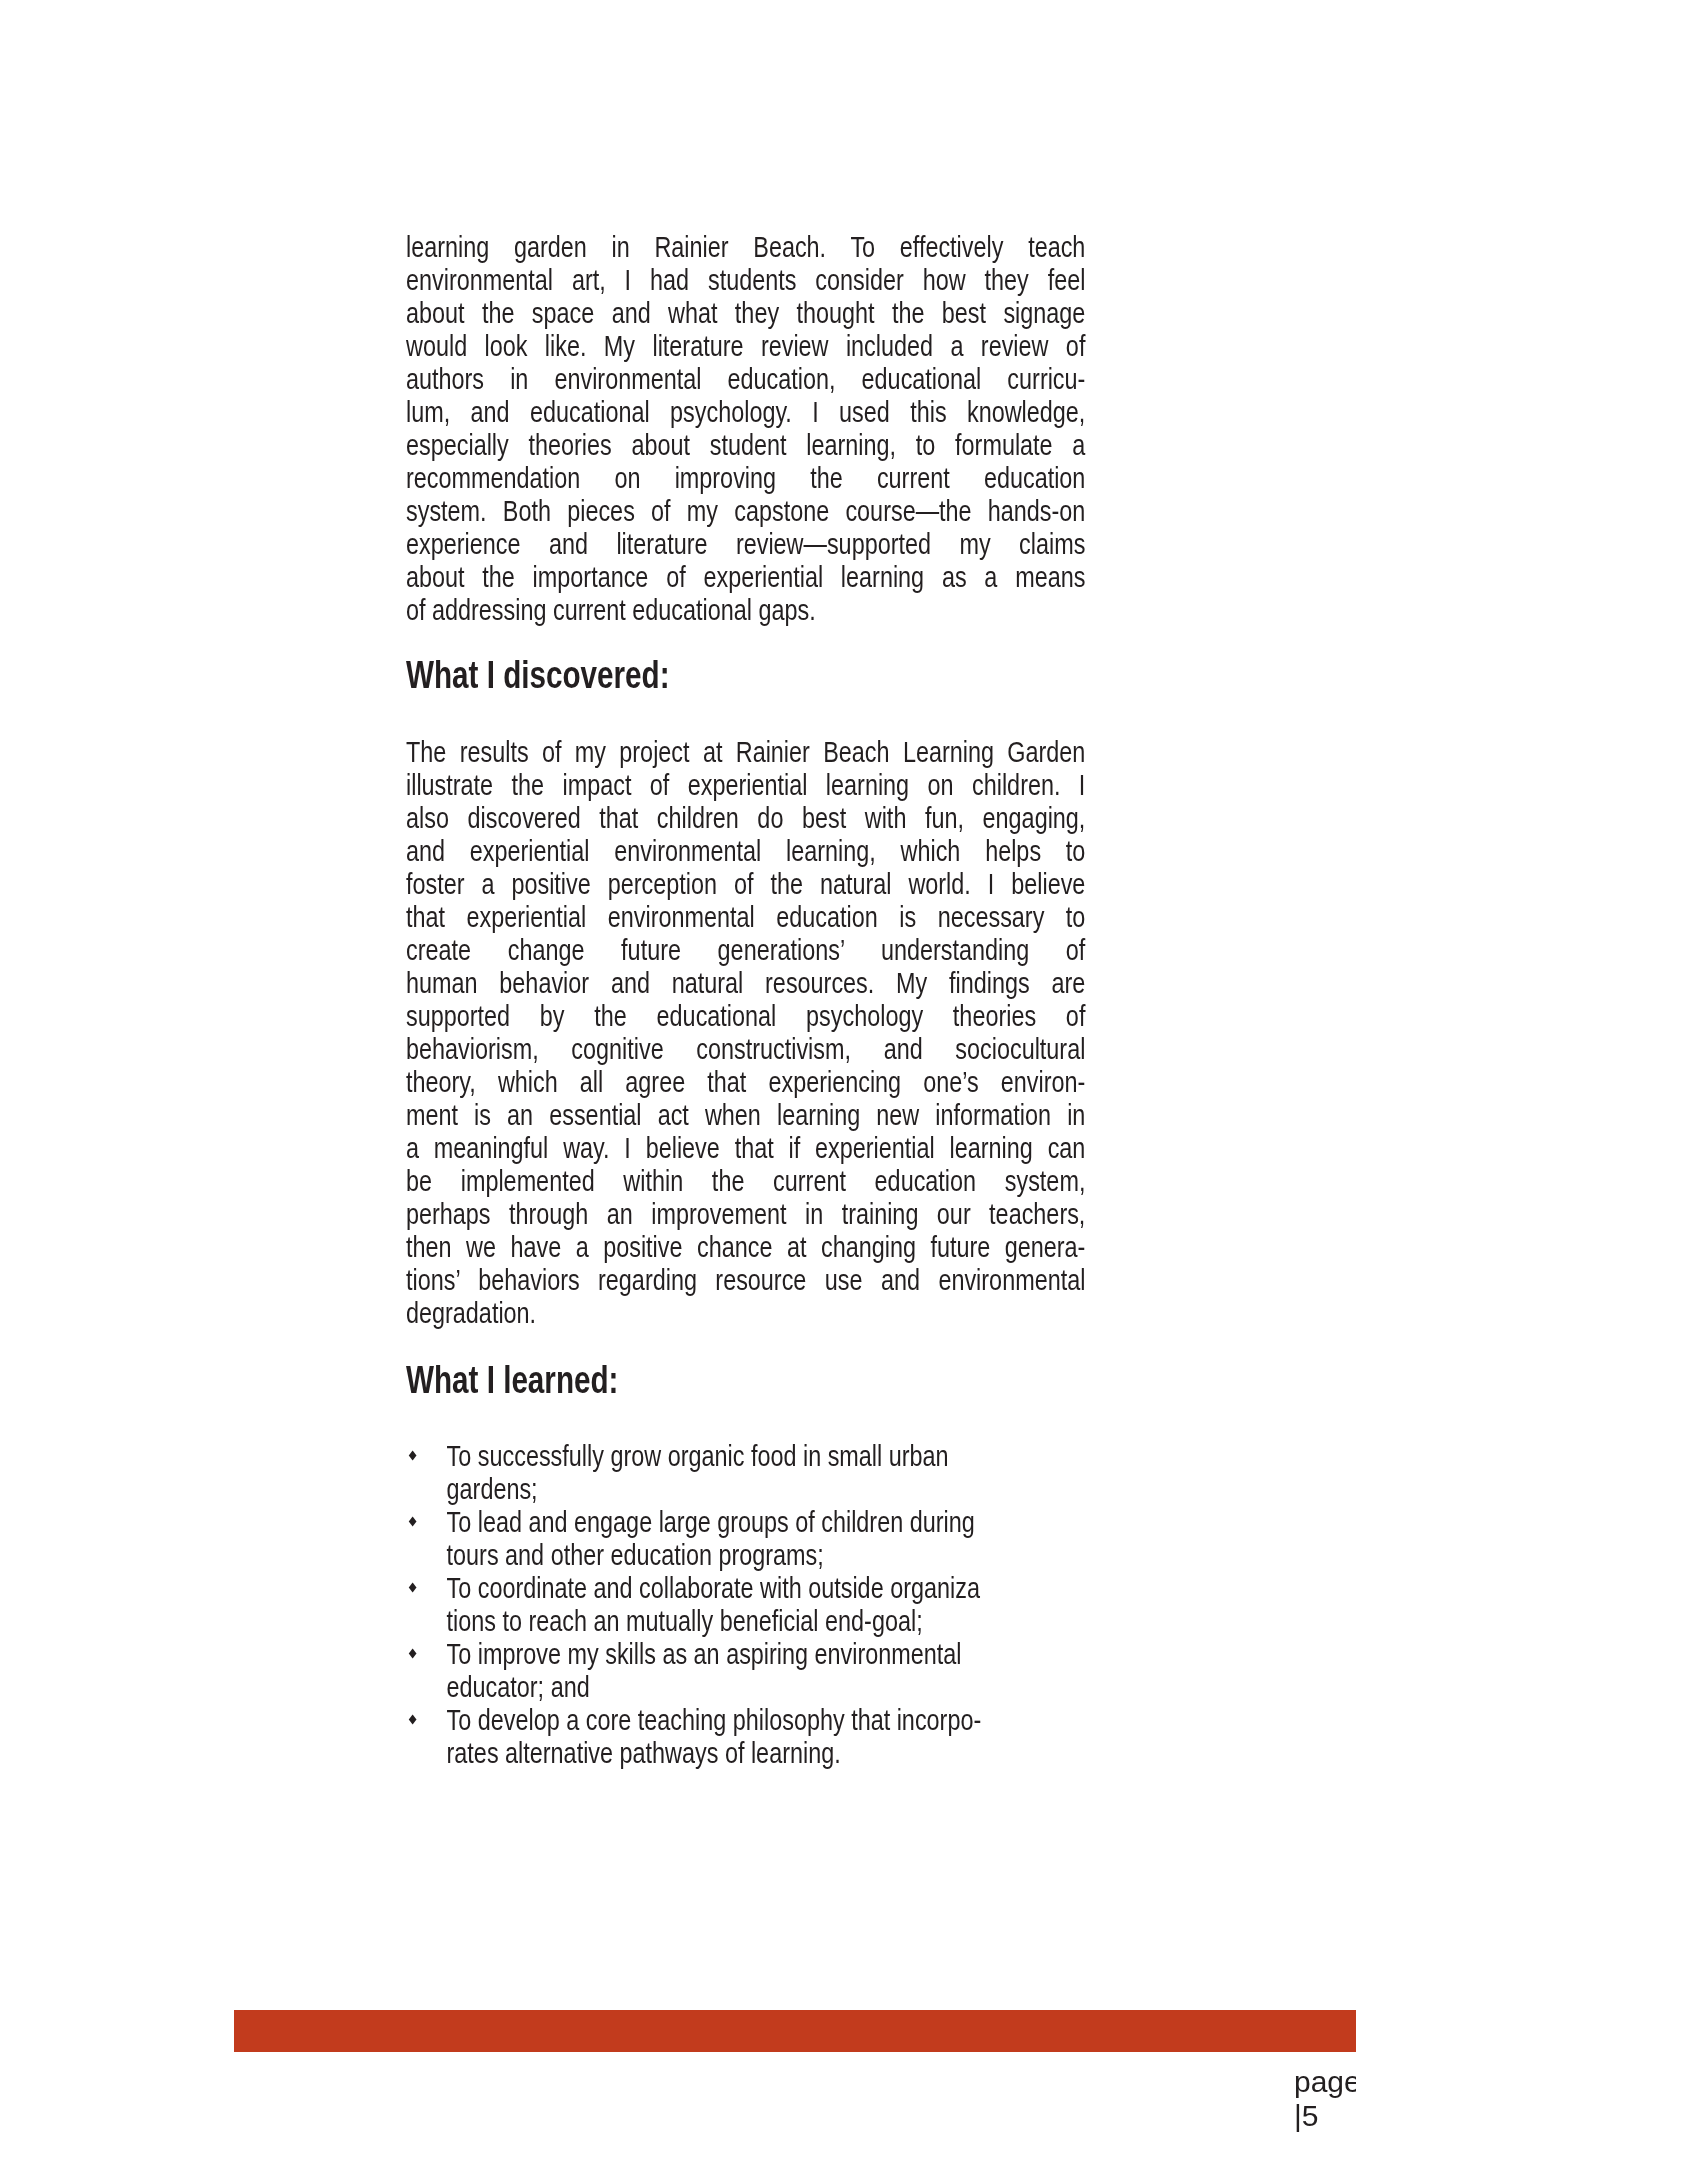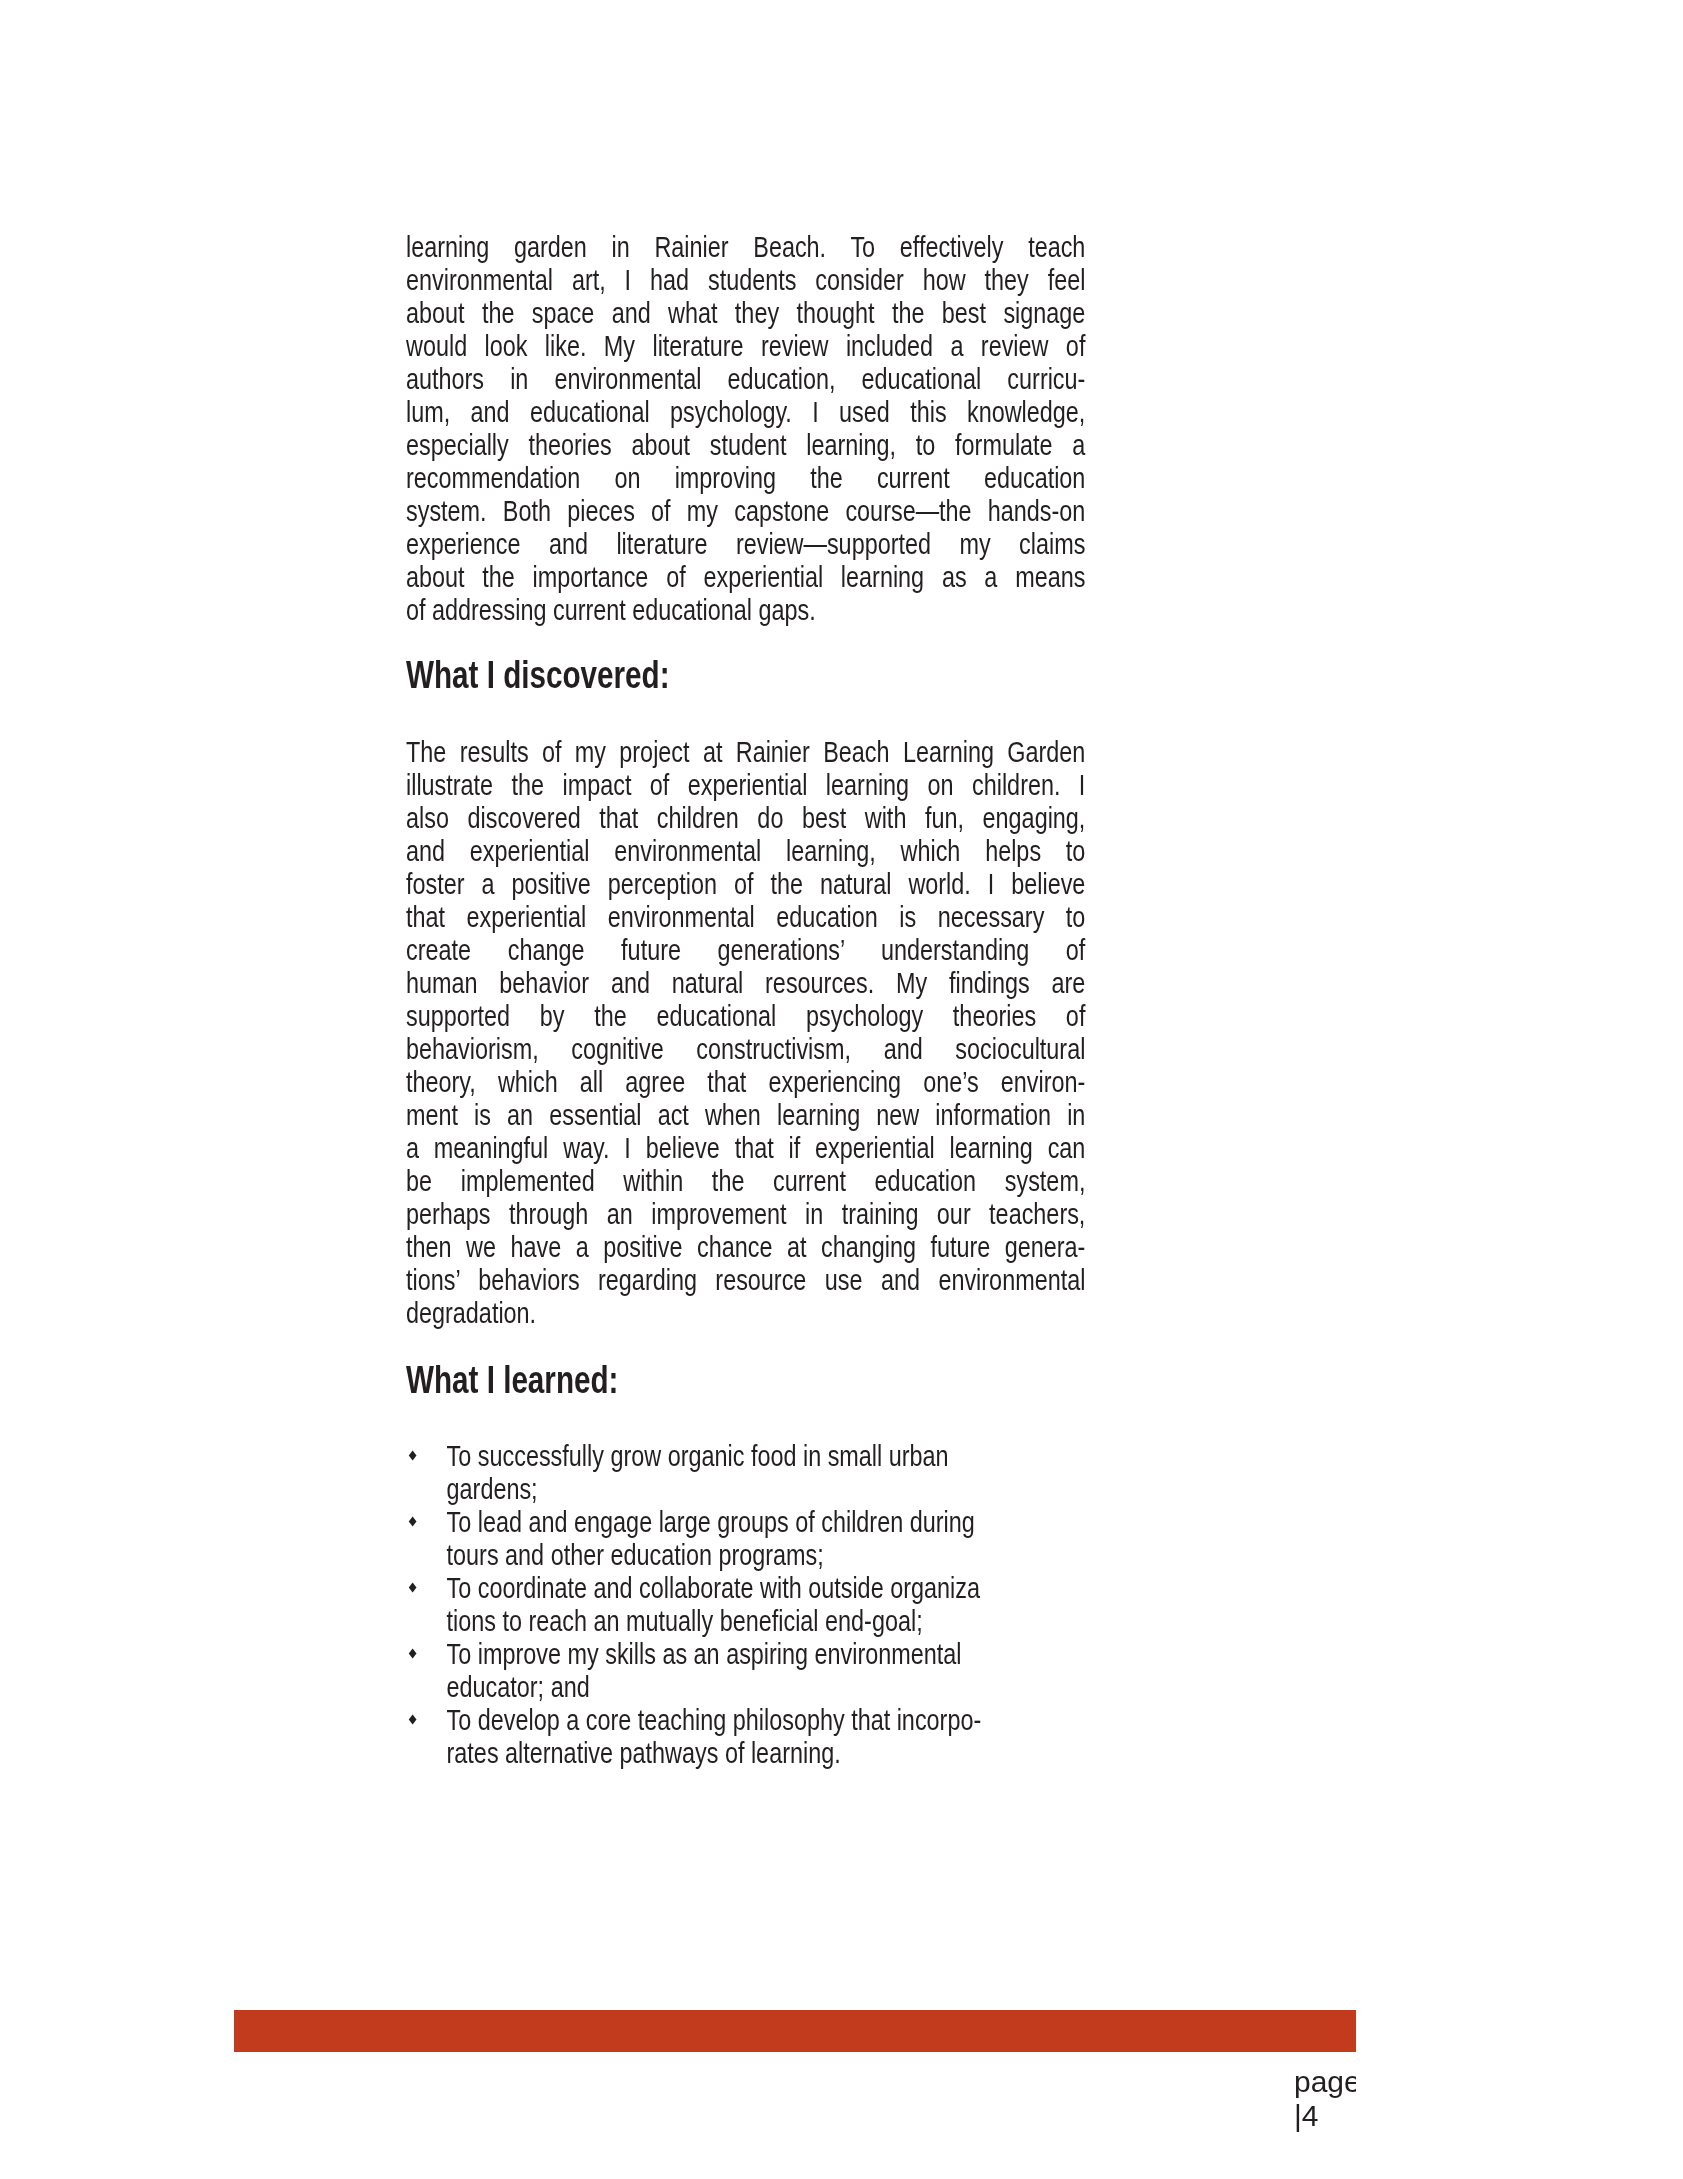--- a/index.html
+++ b/index.html
@@ -141,16 +141,16 @@
       <span class="diamond"></span>
       <div>
           <div class="tline">To develop a core teaching philosophy that incorpo-</div>
           <div class="tline">rates alternative pathways of learning.</div>
         </div>
     </li>
   </ul>
 
   <div class="footer-bar"></div>
 
-  <div class="page-num">page |4</div>
+  <div class="page-num">page |5</div>
 
 </div>
 
 
 </body></html>

